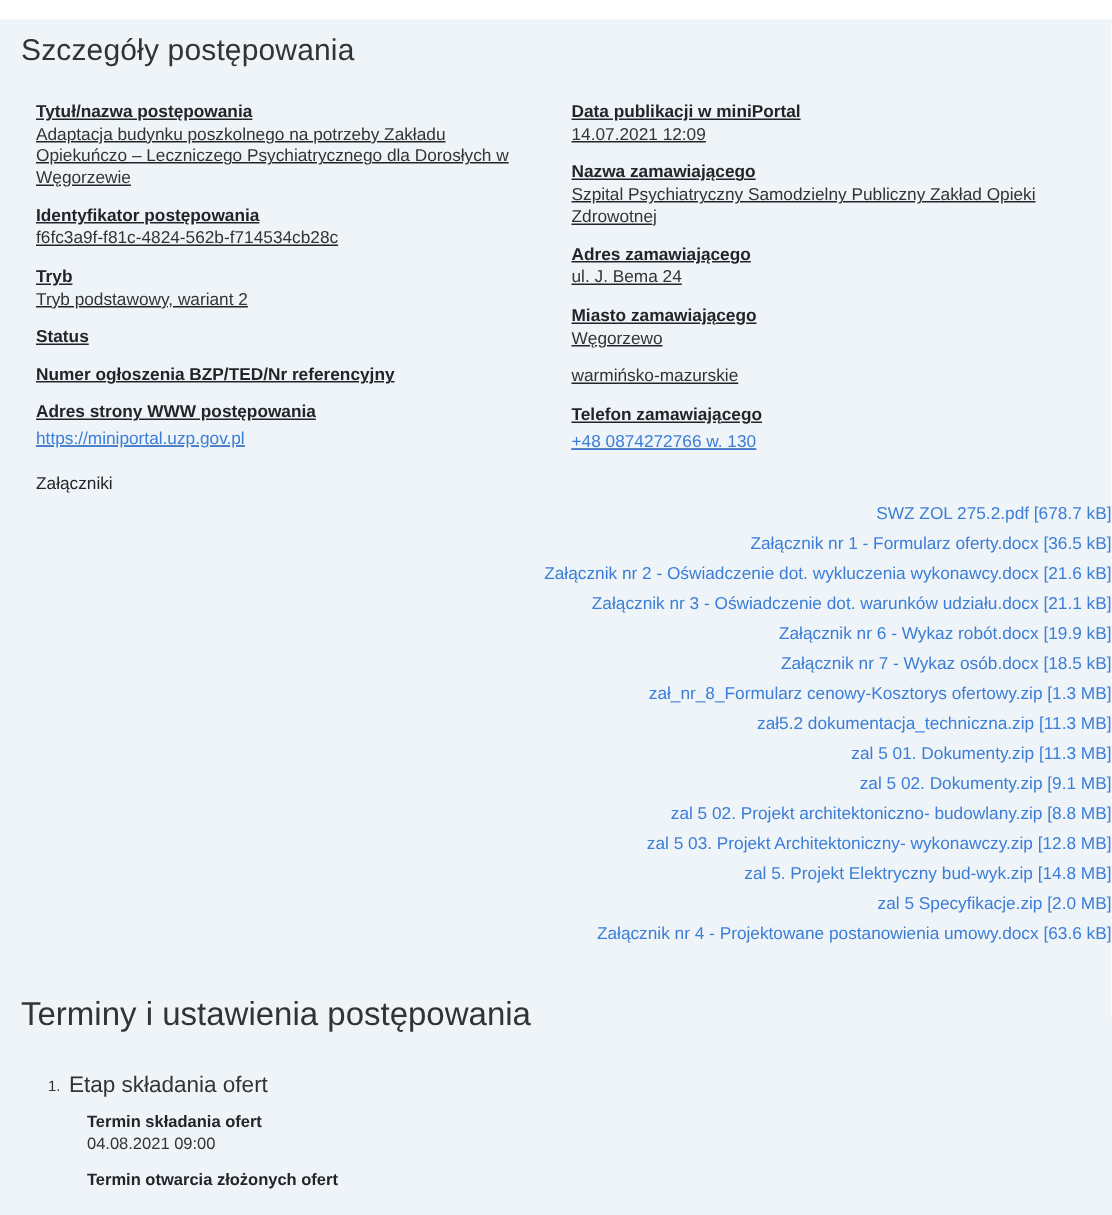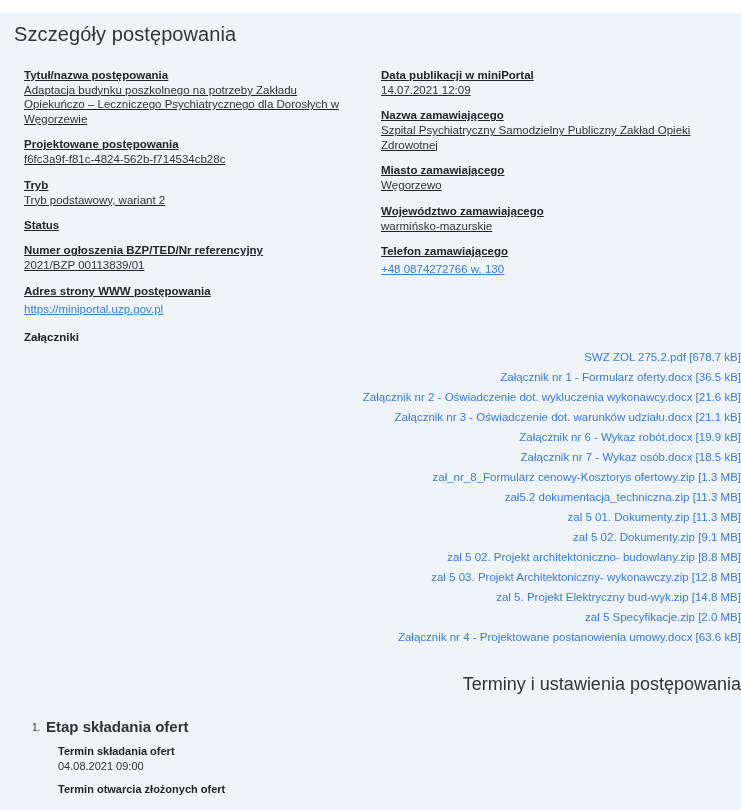--- a/index.html
+++ b/index.html
@@ -59,57 +59,56 @@
   }
   .field-value.link {
     color: #3b7dd8;
   }
   .attachments {
     padding-left: 24px;
     margin-top: 3px;
   }
   .attach-heading {
     font-size: 11.5px;
-    font-weight: bold;
+    font-weight: normal;
     color: #212529;
     margin-bottom: 4px;
   }
   .attach-item {
     font-size: 11.5px;
     color: #3b7dd8;
     line-height: 20px;
     white-space: nowrap;
     text-align: right;
   }
   .section-title {
-    font-size: 18px;
+    font-size: 22px;
     font-weight: 400;
     color: #333333;
     padding: 12px 0 6px 14px;
-    text-align: right;
   }
   .stage-list {
     margin: 0;
     padding-left: 46px;
     list-style: none;
     counter-reset: stage;
   }
   .stage-item {
     position: relative;
   }
   .stage-num {
     position: absolute;
     left: -14px;
     top: 6px;
     font-size: 10px;
     color: #333;
   }
   .stage-title {
     font-size: 15px;
-    font-weight: 700;
+    font-weight: 400;
     color: #333333;
     line-height: 22px;
     margin-bottom: 6px;
   }
   .stage-field {
     margin-bottom: 9px;
     padding-left: 12px;
   }
   .stage-field .field-label {
     font-size: 11px;
@@ -128,36 +127,35 @@
   <div class="details-wrap">
 
     <div class="col-left">
 
       <div class="field">
         <div class="field-label">Tytuł/nazwa postępowania</div>
         <div class="field-value">Adaptacja budynku poszkolnego na potrzeby Zakładu Opiekuńczo – Leczniczego Psychiatrycznego dla Dorosłych w Węgorzewie</div>
       </div>
 
       <div class="field">
-        <div class="field-label">Projektowane postępowania</div>
+        <div class="field-label">Identyfikator postępowania</div>
         <div class="field-value">f6fc3a9f-f81c-4824-562b-f714534cb28c</div>
       </div>
 
       <div class="field">
         <div class="field-label">Tryb</div>
         <div class="field-value">Tryb podstawowy, wariant 2</div>
       </div>
 
       <div class="field">
         <div class="field-label">Status</div>
       </div>
 
       <div class="field">
         <div class="field-label">Numer ogłoszenia BZP/TED/Nr referencyjny</div>
-        <div class="field-value">2021/BZP 00113839/01</div>
       </div>
 
       <div class="field">
         <div class="field-label">Adres strony WWW postępowania</div>
         <a class="field-value link" href="#">https://miniportal.uzp.gov.pl</a>
       </div>
 
     </div>
 
     <div class="col-right">
@@ -165,28 +163,31 @@
       <div class="field">
         <div class="field-label">Data publikacji w miniPortal</div>
         <div class="field-value">14.07.2021 12:09</div>
       </div>
 
       <div class="field">
         <div class="field-label">Nazwa zamawiającego</div>
         <div class="field-value">Szpital Psychiatryczny Samodzielny Publiczny Zakład Opieki Zdrowotnej</div>
       </div>
 
+      <div class="field">
+        <div class="field-label">Adres zamawiającego</div>
+        <div class="field-value">ul. J. Bema 24</div>
+      </div>
 
       <div class="field">
         <div class="field-label">Miasto zamawiającego</div>
         <div class="field-value">Węgorzewo</div>
       </div>
 
       <div class="field">
-        <div class="field-label">Województwo zamawiającego</div>
         <div class="field-value">warmińsko-mazurskie</div>
       </div>
 
       <div class="field">
         <div class="field-label">Telefon zamawiającego</div>
         <a class="field-value link" href="#">+48 0874272766 w. 130</a>
       </div>
 
     </div>
 

